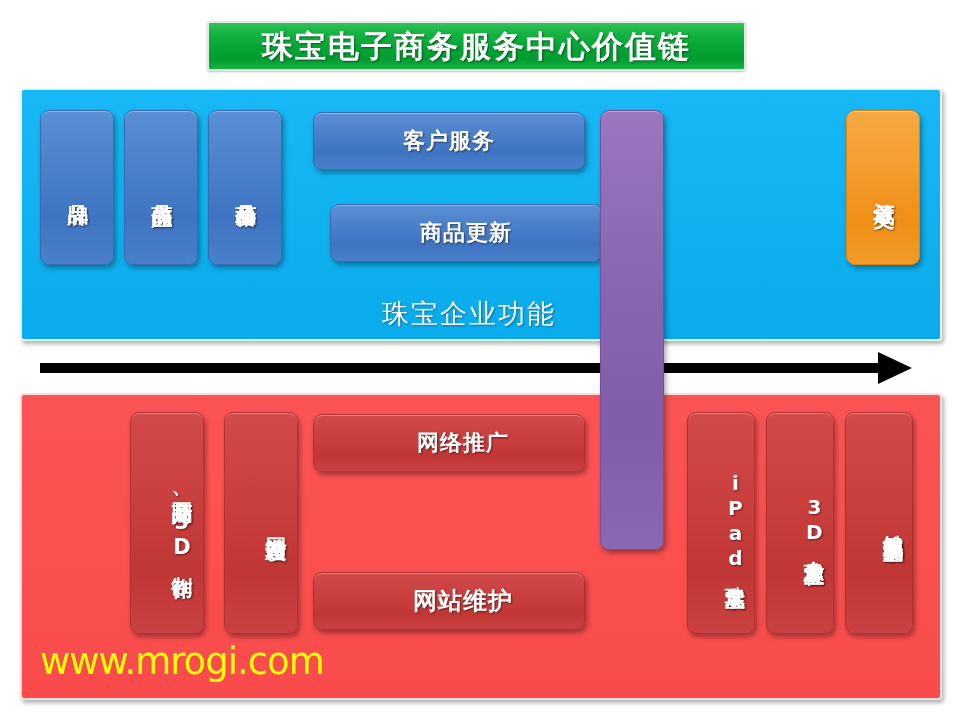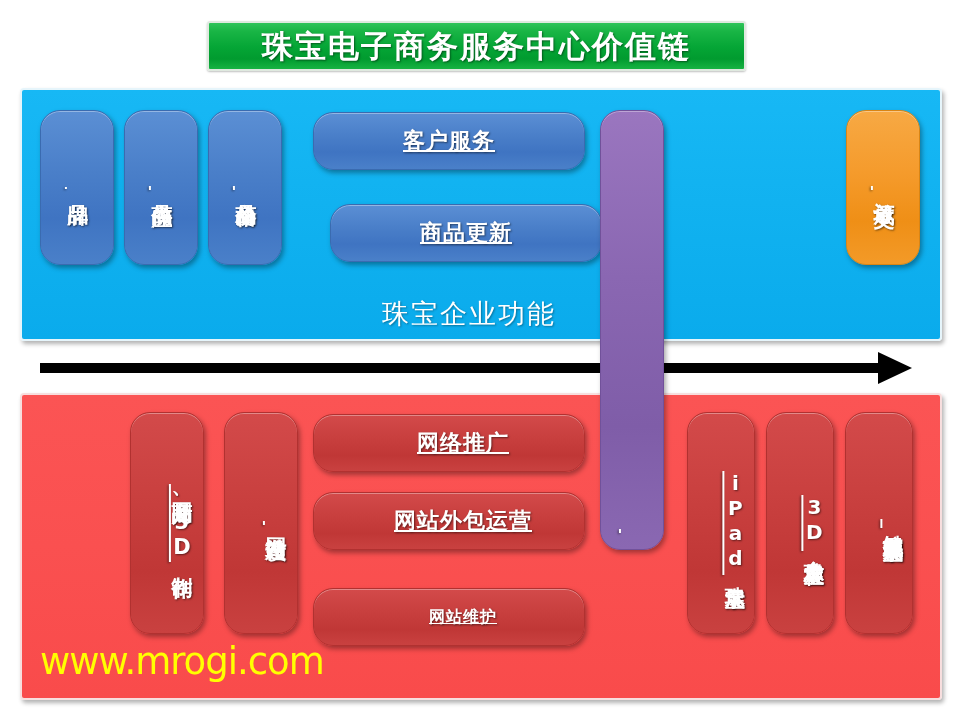--- a/index.html
+++ b/index.html
@@ -95,31 +95,30 @@
   }
   .caption-red {
     left: 383px;
     top: 643px;
   }
 
   
   .node {
     position: absolute;
     box-sizing: border-box;
-    border-radius: 20px;
+    border-radius: 9px;
     display: flex;
     align-items: center;
     justify-content: center;
     color: #ffffff;
     font-weight: bold;
     text-shadow: 1px 1px 2px rgba(0,0,0,0.5);
     box-shadow: 2px 3px 5px rgba(0,0,0,0.35),
                 inset 0 1px 0 rgba(255,255,255,0.35);
     overflow: hidden;
-    text-decoration: underline;
   }
 
   .node-blue {
     background: linear-gradient(to bottom,
                 #5b8fd4 0%, #4a7fc9 40%, #3f74c2 70%, #4a80c9 100%);
     border: 1px solid #3a6bb0;
   }
   .node-orange {
     background: linear-gradient(to bottom,
                 #f7a944 0%, #f59b2c 40%, #ef8f16 72%, #f39a28 100%);
@@ -240,25 +239,22 @@
   </div>
 
   <div class="node node-red" style="left:224px; top:412px; width:74px; height:222px; font-size:21px;">
     <span class="vtext">网站建设</span>
   </div>
 
   <div class="node node-red" style="left:313px; top:414px; width:272px; height:58px; font-size:22px;">
     <span class="htext">网络推广</span>
   </div>
 
-  <div class="node node-red" style="left:313px; top:492px; width:272px; height:58px; font-size:22px;">
-    <span class="htext">网站外包运营</span>
-  </div>
-
-  <div class="node node-red" style="left:313px; top:572px; width:272px; height:58px; font-size:16px;margin-top:16px;">
+
+  <div class="node node-red" style="left:313px; top:572px; width:272px; height:58px; font-size:24px;">
     <span class="htext">网站维护</span>
   </div>
 
   <div class="node node-red" style="left:687px; top:412px; width:68px; height:222px; font-size:20px;">
     <span class="vtext">iPad珠宝展示</span>
   </div>
 
   <div class="node node-red" style="left:766px; top:412px; width:68px; height:222px; font-size:20px;">
     <span class="vtext">3D全息珠宝展柜</span>
   </div>

